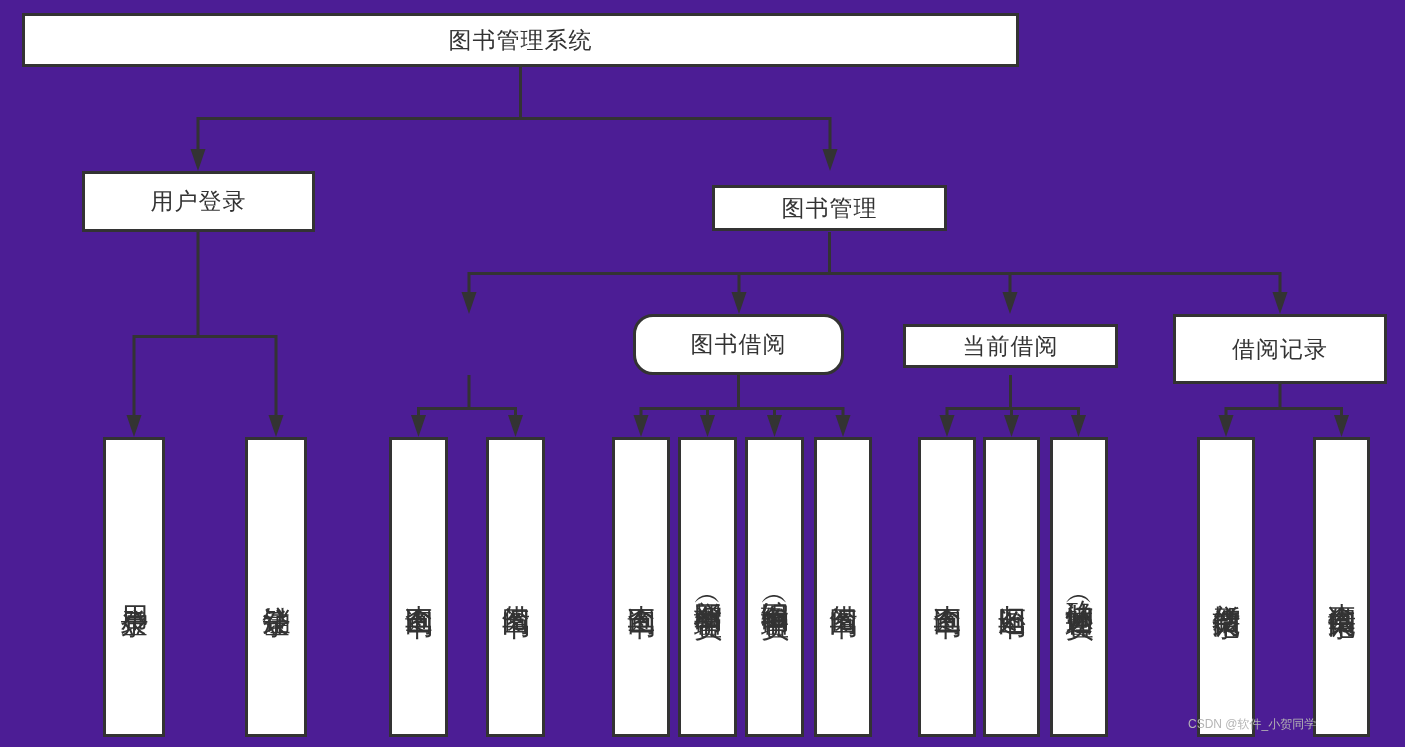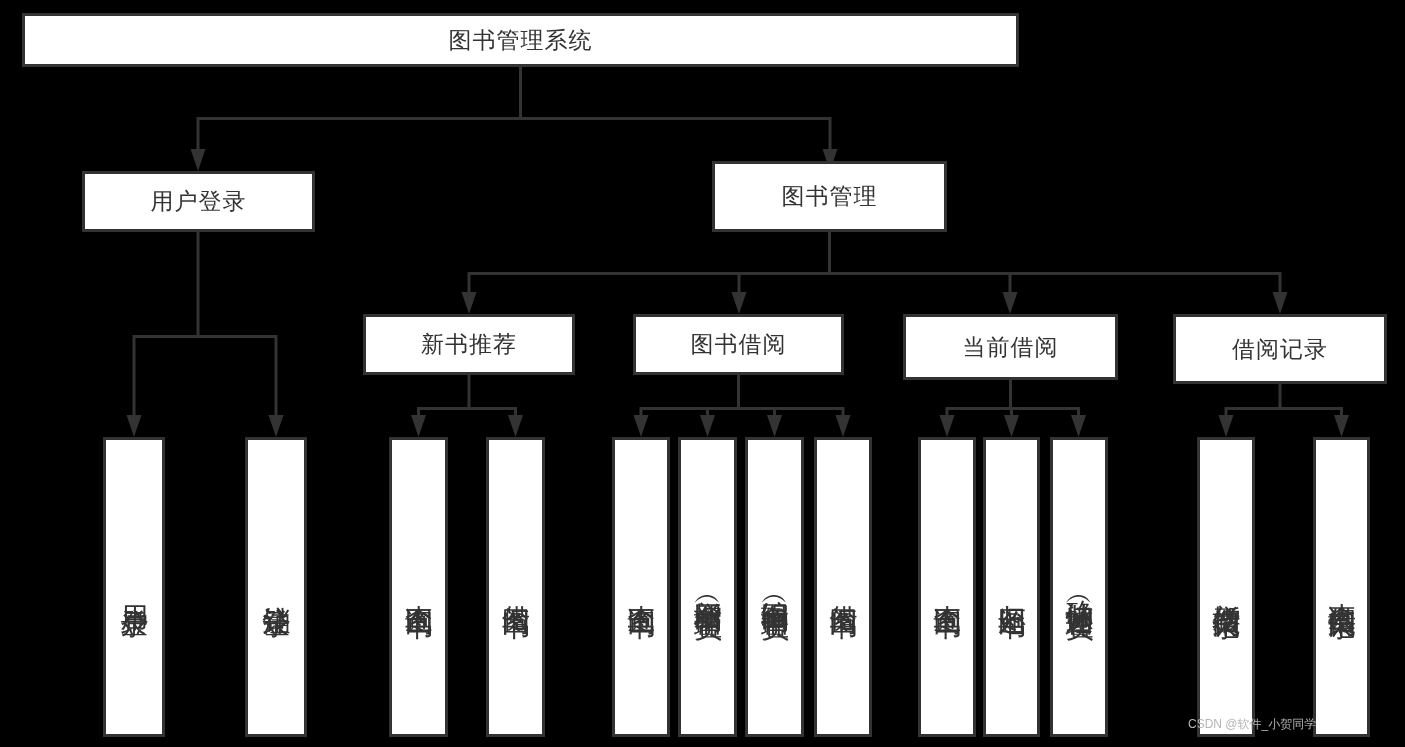--- a/index.html
+++ b/index.html
@@ -5,21 +5,21 @@
   html, body {
     margin: 0;
     padding: 0;
     background: #ffffff;
     font-family: "Liberation Sans", "DejaVu Sans", sans-serif;
   }
   #canvas {
     position: relative;
     width: 1405px;
     height: 747px;
-    background: #000000;
+    background: #4c1d95;
     overflow: hidden;
   }
   #connectors {
     position: absolute;
     left: 0; top: 0;
     width: 1405px;
     height: 747px;
     pointer-events: none;
   }
   .node {
@@ -123,31 +123,28 @@
     </g>
   </svg>
 
   <div class="node" style="left:22px; top:13px; width:997px; height:54px;">
     <span>图书管理系统</span>
   </div>
 
   <div class="node" style="left:82px; top:171px; width:233px; height:61px;">
     <span>用户登录</span>
   </div>
-  <div class="node" style="left:712px; top:161px; width:235px; height:71px;">
+  <div class="node" style="left:712px; top:185px; width:235px; height:46px;">
     <span>图书管理</span>
   </div>
 
-  <div class="node" style="left:363px; top:314px; width:212px; height:61px;">
-    <span>新书推荐</span>
-  </div>
-  <div class="node" style="left:633px; top:314px; width:211px; height:61px;">
+  <div class="node" style="left:633px; top:314px; width:211px; height:61px;border-radius:20px;">
     <span>图书借阅</span>
   </div>
-  <div class="node" style="left:903px; top:314px; width:215px; height:66px;font-family:Liberation Serif, serif;">
+  <div class="node" style="left:903px; top:324px; width:215px; height:44px;font-family:Liberation Serif, serif;">
     <span>当前借阅</span>
   </div>
   <div class="node" style="left:1173px; top:314px; width:214px; height:70px;">
     <span>借阅记录</span>
   </div>
 
   <div class="leaf" style="left:103px; width:62px;">
     <span class="vtext">用户登录</span>
   </div>
   <div class="leaf" style="left:245px; width:62px;">

